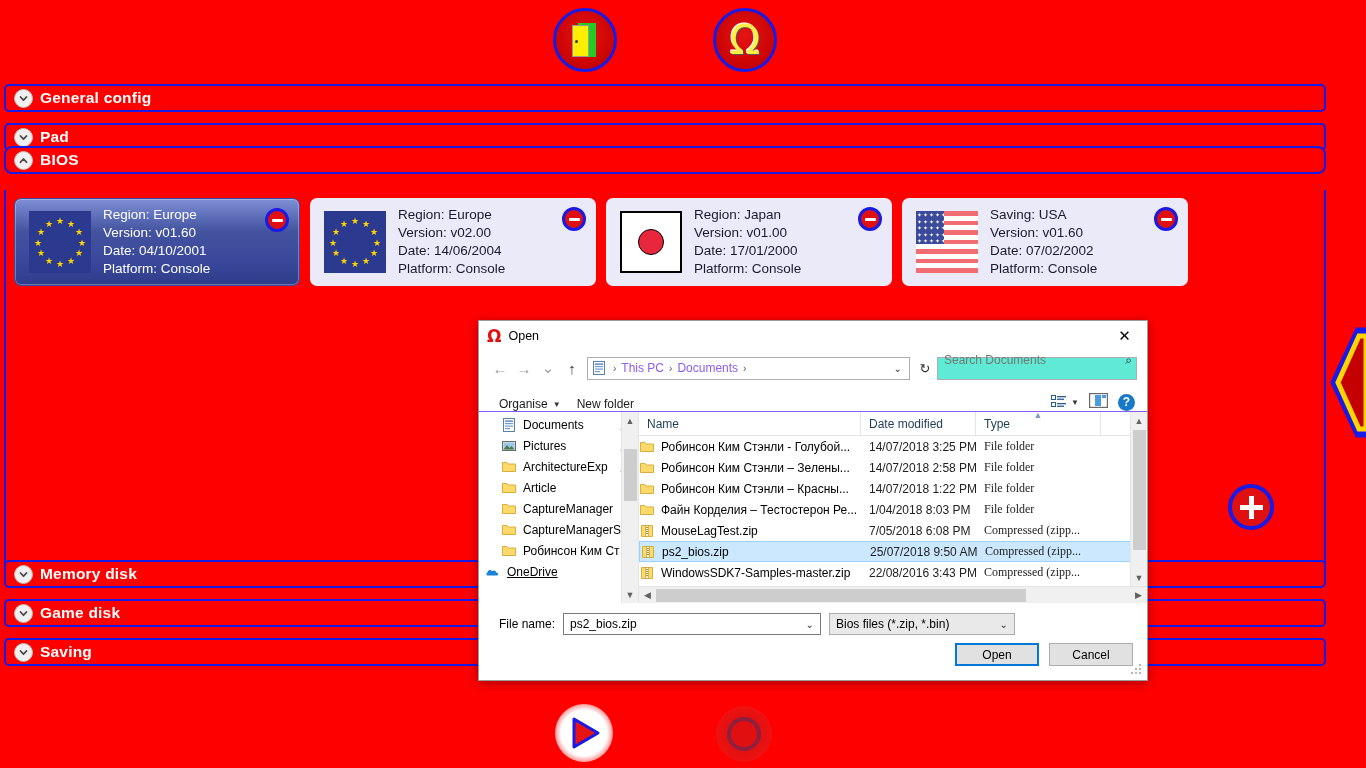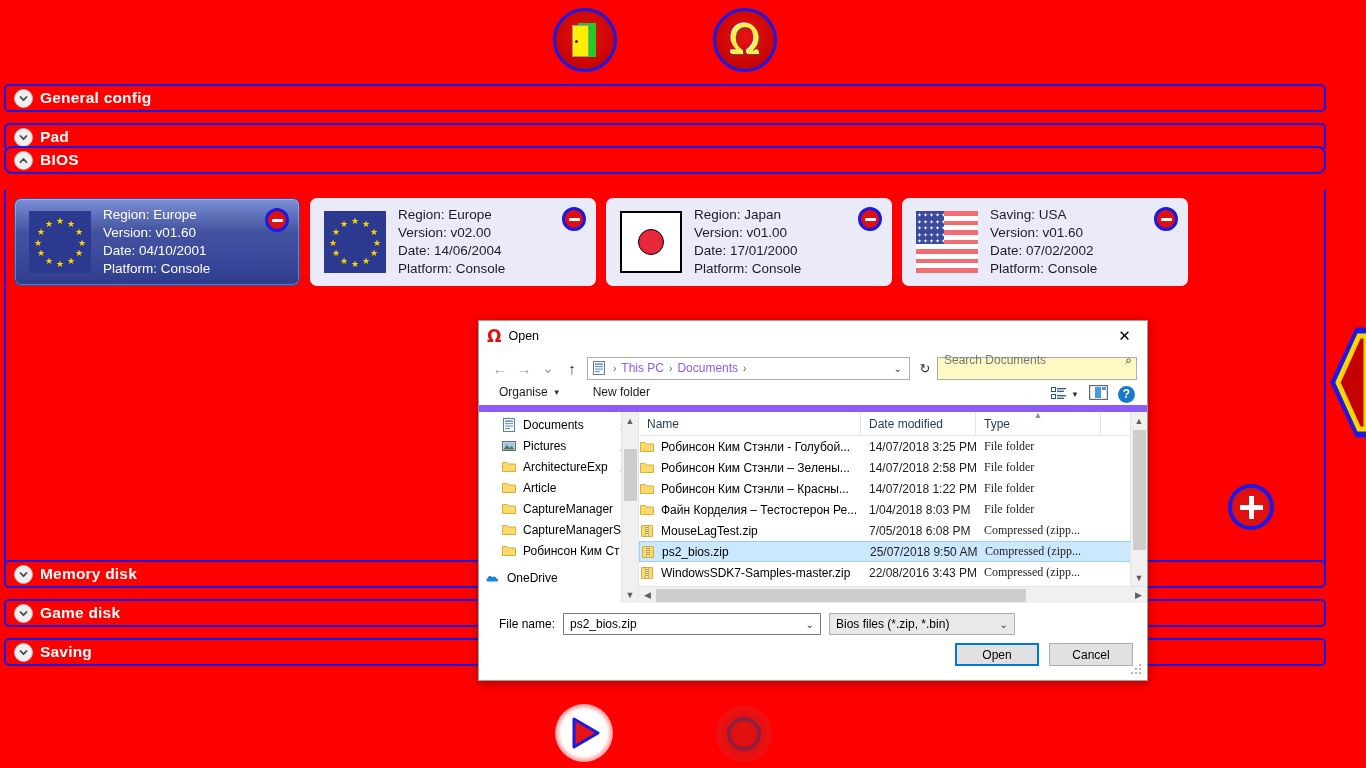--- a/index.html
+++ b/index.html
@@ -231,29 +231,29 @@
     margin-right: 3px;
   }
   .crumb {
     font-size: 12px; color: #8b5cf6; padding: 0 2px; white-space: nowrap;
   }
   .crumb-sep { color: #555; font-size: 10px; padding: 0 3px; }
   .crumb-caret { margin-left: auto; color: #333; font-size: 10px; padding: 0 5px; }
   .refresh-ico { width: 20px; height: 22px; display: flex; align-items: center; justify-content: center; color: #333; font-size: 13px; }
   .search-box {
     width: 200px; height: 23px; flex: 0 0 auto;
-    border: 1px solid #abadb3; background: #fef9c3;
+    border: 1px solid #abadb3; background: #5eead4;
     display: flex; align-items: center; padding: 0 4px 16px 6px;
   }
   .search-box .ph { color: #767676; font-size: 12px; flex: 1 1 auto; }
   .search-box .mag { color: #333; font-size: 12px; }
 
   .dlg-toolbar {
-    height: 27px; display: flex; align-items: flex-start;
-    padding: 0 8px 0 12px; gap: 16px; border-bottom: 7px solid #8b5cf6;
+    height: 27px; display: flex; align-items: flex-end;
+    padding: 0 8px 0 12px; gap: 0; border-bottom: 1px solid #8b5cf6;
   }
   .tb-item { font-size: 12px; color: #1a1a1a; padding: 0 8px; display: flex; align-items: center; gap: 5px;}
   .tb-caret { font-size: 8px; color: #333; }
   .tb-right { margin-left: auto; display: flex; align-items: center; gap: 10px; padding-right: 4px;}
   .viewmode { display: flex; align-items: center; gap: 5px; }
   .help-ico {
     width: 17px; height: 17px; border-radius: 50%;
     background: #1879c8; color: #fff;
     font-size: 12px; font-weight: bold;
     display: flex; align-items: center; justify-content: center;
@@ -709,21 +709,21 @@
 
         <div class="nav-row">
           <span class="ic">
             <svg width="16" height="16" viewBox="0 0 16 16">
               <path d="M1.5 3.5 H6 L7.2 5 H14.5 V12.5 H1.5 Z" fill="#fbd96b" stroke="#d9ae3a"></path>
             </svg>
           </span>
           <span class="lbl">Робинсон Ким Ст</span>
         </div>
 
-        <div class="nav-row root" style="margin-top:6px;">
+        <div class="nav-row root" style="text-decoration:underline;">
           <span class="ic">
             <svg width="16" height="16" viewBox="0 0 16 16">
               <path d="M3 11.5 C1.3 11.5 0.7 9 2.5 8.4 C2.4 5.8 6 5 7 7.2 C8.4 5.6 11.2 6.6 11.2 8.6 C13.3 8.3 14.2 11.5 12 11.5 Z" fill="#1a84d8"></path>
             </svg>
           </span>
           <span class="lbl">OneDrive</span>
         </div>
 
       </div>
       <div class="vscroll">

